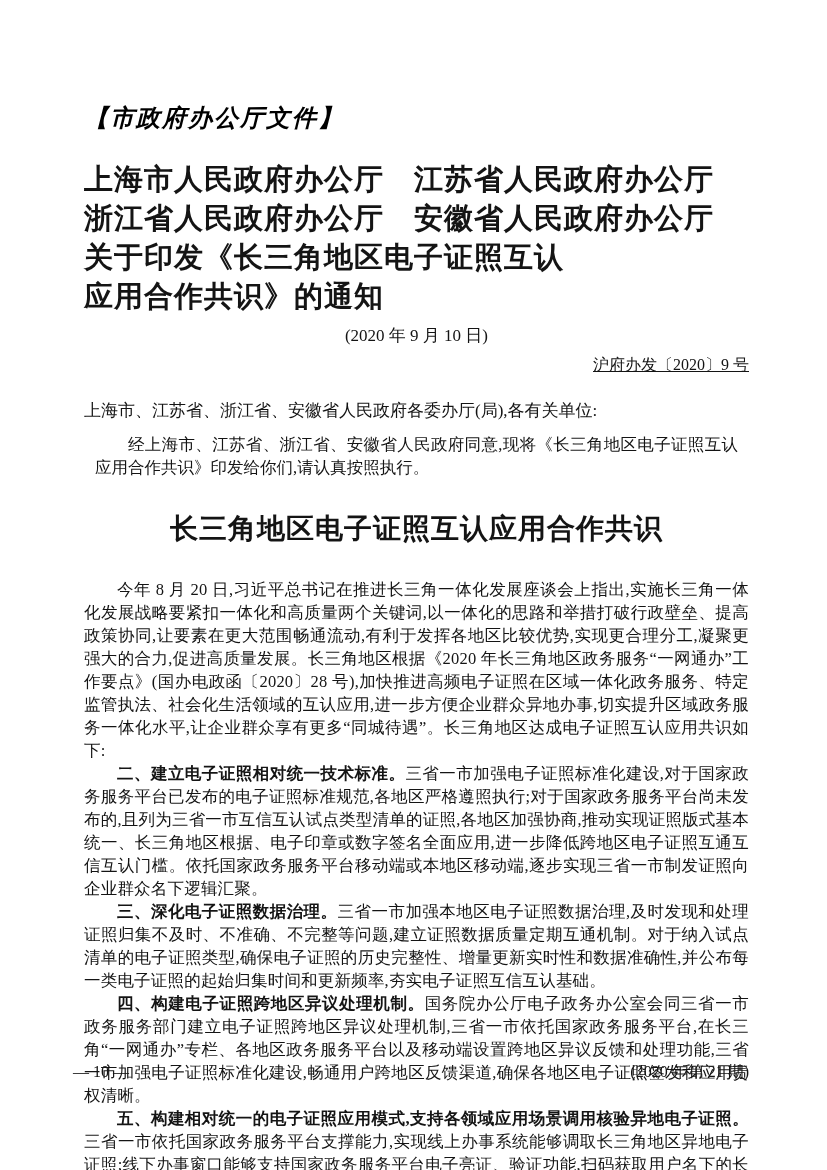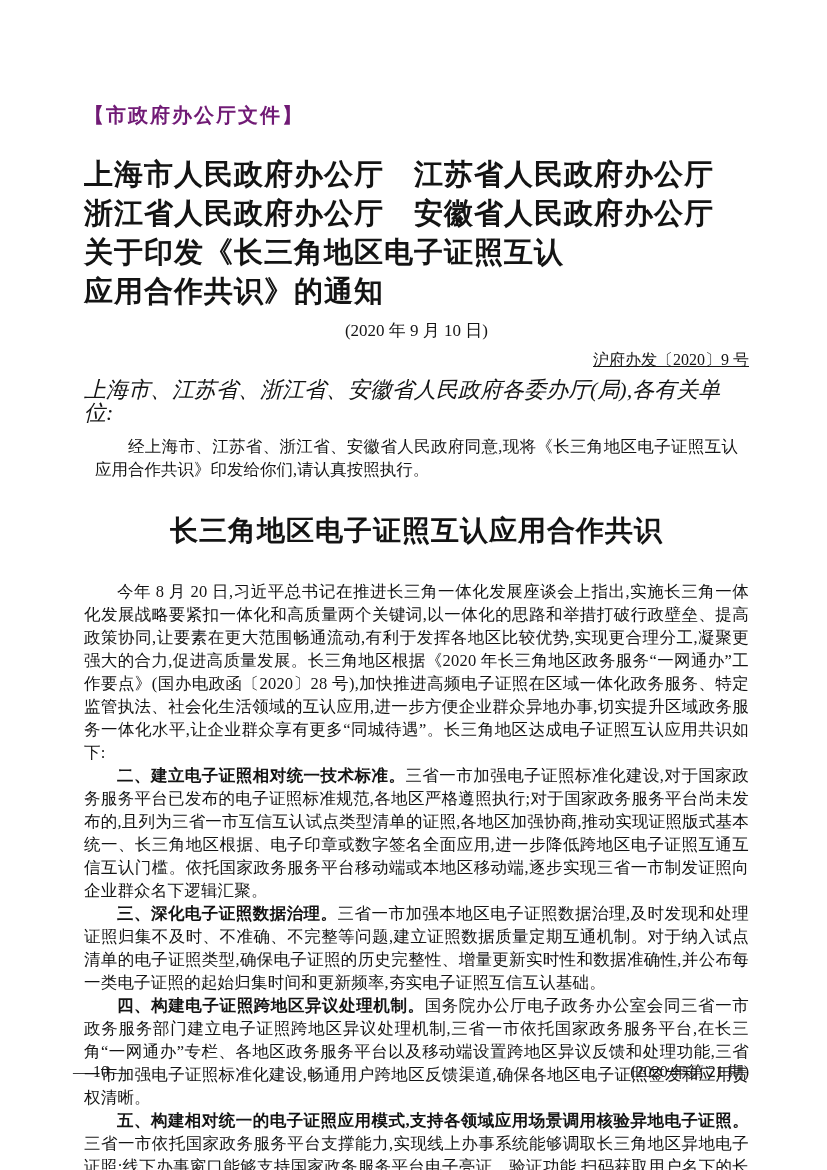--- a/index.html
+++ b/index.html
@@ -15,23 +15,24 @@
     background: #ffffff;
     color: #141414;
     font-family: "Liberation Serif", "DejaVu Serif", serif;
     box-sizing: border-box;
     padding: 102px 78px 0 84px;
     overflow: hidden;
   }
   .doc-tag {
     font-family: "Liberation Sans", "DejaVu Sans", sans-serif;
     font-weight: bold;
-    font-size: 20px;
+    font-size: 24px;
     letter-spacing: 2px;
-    color: #701a75;
+    color: #000000;
+    font-style: italic;
   }
   .title-block {
     margin-top: 26px;
   }
   .title-line {
     font-size: 29px;
     font-weight: bold;
     line-height: 39px;
     letter-spacing: 1px;
     white-space: nowrap;
@@ -43,24 +44,23 @@
     line-height: 22px;
   }
   .doc-number {
     margin-top: 8px;
     text-align: right;
     font-size: 16px;
     line-height: 20px;
     text-decoration: underline;
   }
   .salutation {
-    margin-top: 8px;
-    font-size: 22px;
+    margin-top: 24px;
+    font-size: 17px;
     line-height: 23px;
-    font-style: italic;
   }
   .intro {
     margin: 11px;
     font-size: 16.5px;
     line-height: 23px;
     text-indent: 2em;
     text-align: justify;
   }
   .section-title {
     margin: 33px 0 32px 0;

